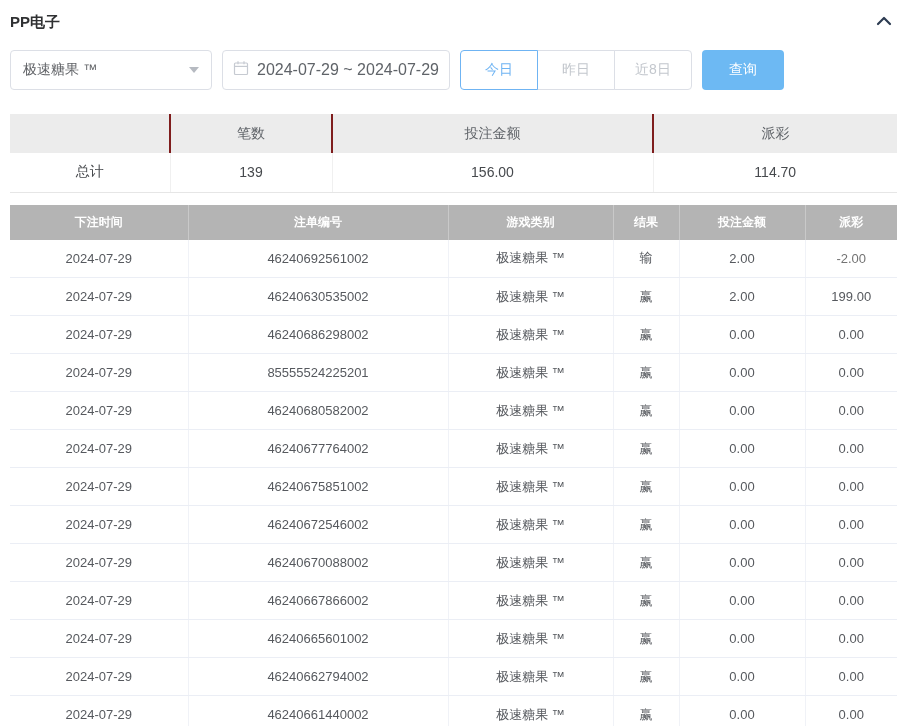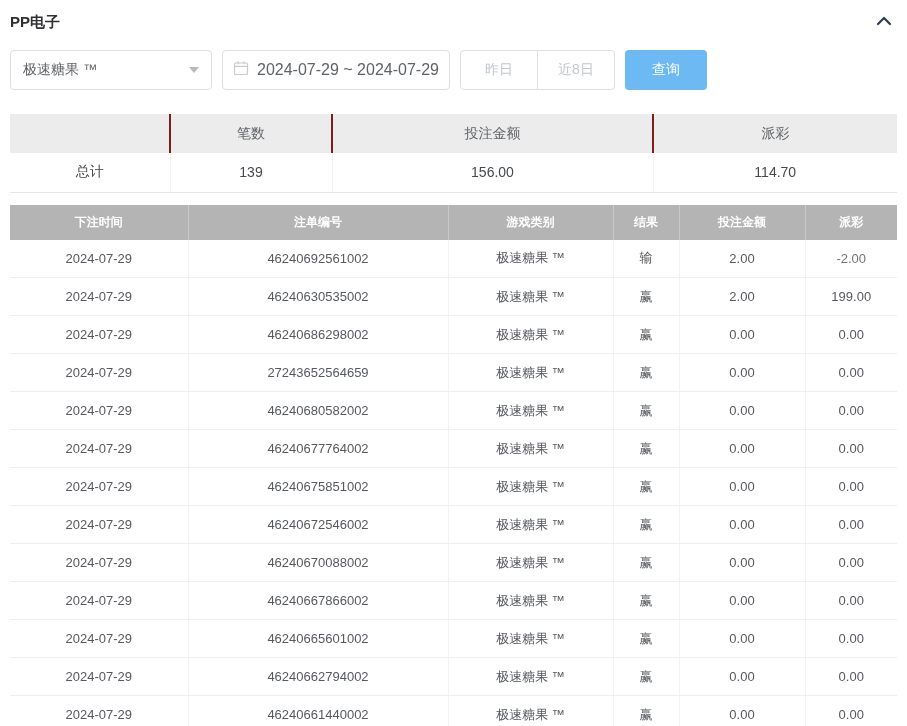--- a/index.html
+++ b/index.html
@@ -109,20 +109,21 @@
           <rect x="1.5" y="3" width="13" height="11.5" rx="1" fill="none" stroke="#c6cad1" stroke-width="1.2"></rect>
           <line x1="1.5" y1="6.4" x2="14.5" y2="6.4" stroke="#c6cad1" stroke-width="1.2"></line>
           <line x1="5" y1="1.2" x2="5" y2="4.2" stroke="#c6cad1" stroke-width="1.2"></line>
           <line x1="11" y1="1.2" x2="11" y2="4.2" stroke="#c6cad1" stroke-width="1.2"></line>
         </svg>
       </span>
       <span>2024-07-29 ~ 2024-07-29</span>
     </div>
 
     <div class="btn-group" id="quick-group">
+        <button class="range-btn active">今日</button>
         <button class="range-btn">昨日</button>
         <button class="range-btn">近8日</button>
       </div>
 
     <button class="search-btn">查询</button>
   </div>
 
   <table class="summary-table">
     <colgroup>
         <col style="width:160px">
@@ -187,21 +188,21 @@
         <tr>
           <td>2024-07-29</td>
           <td>46240686298002</td>
           <td>极速糖果 ™</td>
           <td>赢</td>
           <td>0.00</td>
           <td>0.00</td>
         </tr>
         <tr>
           <td>2024-07-29</td>
-          <td>27243652564659</td>
+          <td>85555524225201</td>
           <td>极速糖果 ™</td>
           <td>赢</td>
           <td>0.00</td>
           <td>0.00</td>
         </tr>
         <tr>
           <td>2024-07-29</td>
           <td>46240680582002</td>
           <td>极速糖果 ™</td>
           <td>赢</td>

